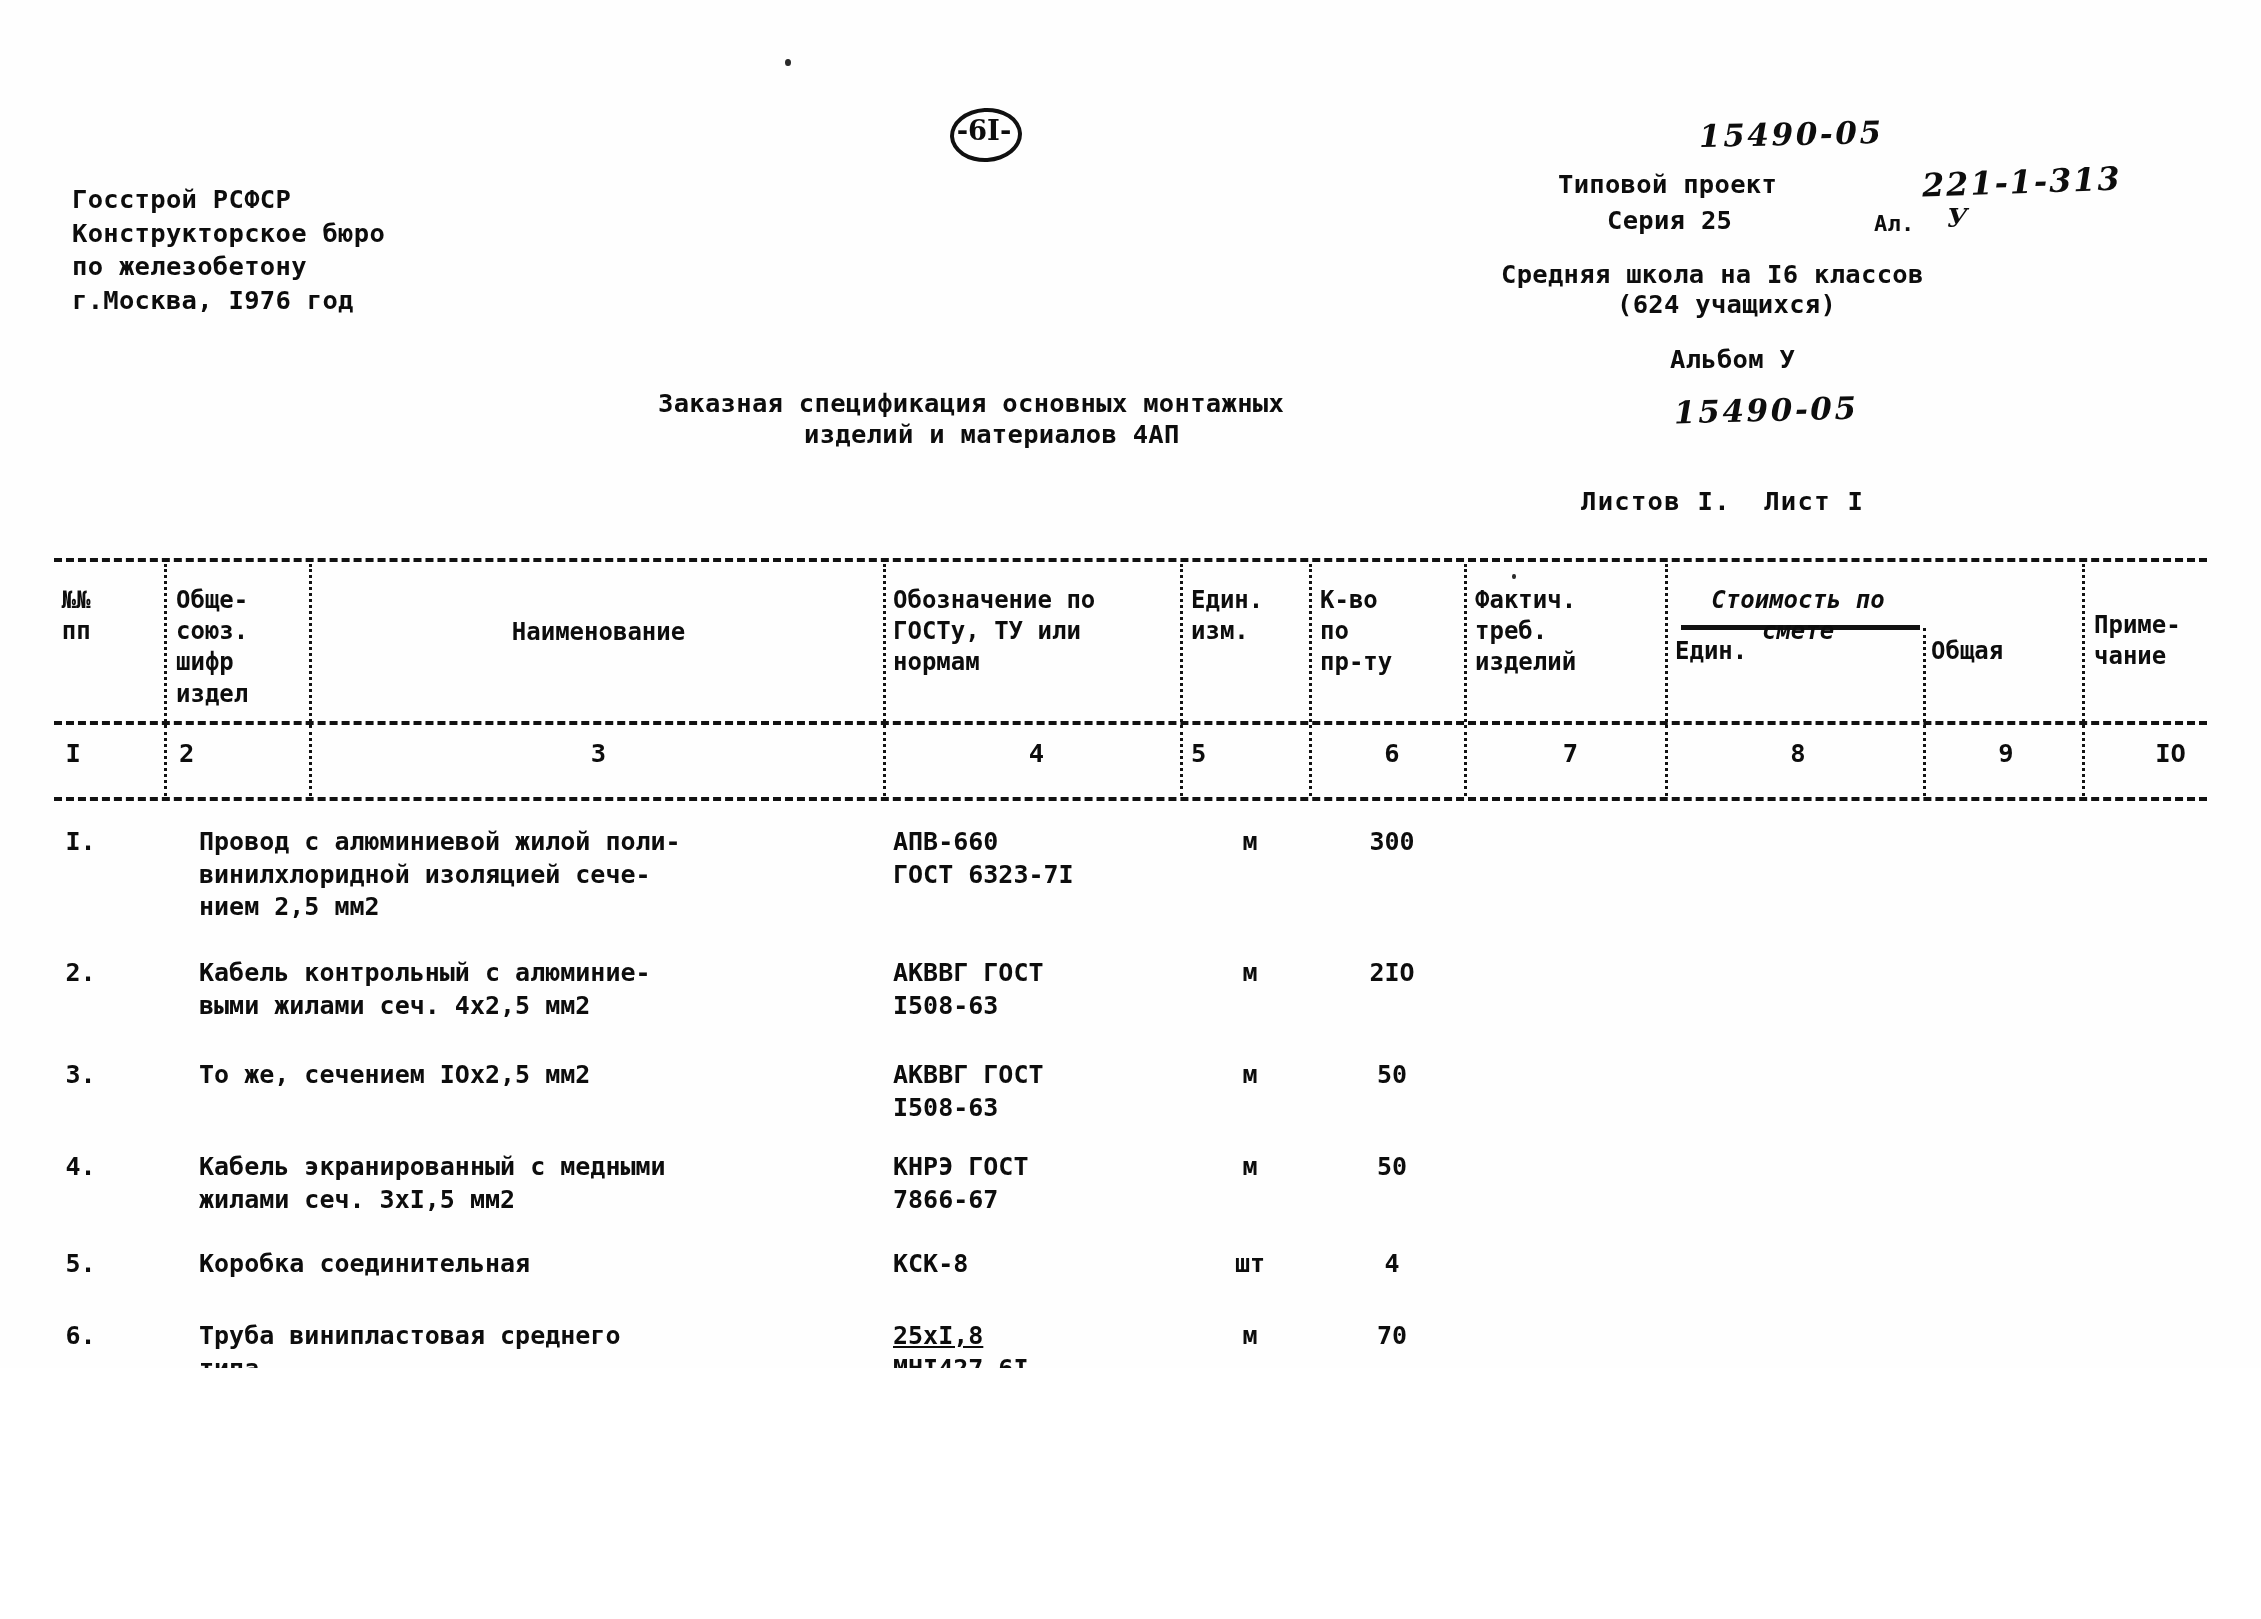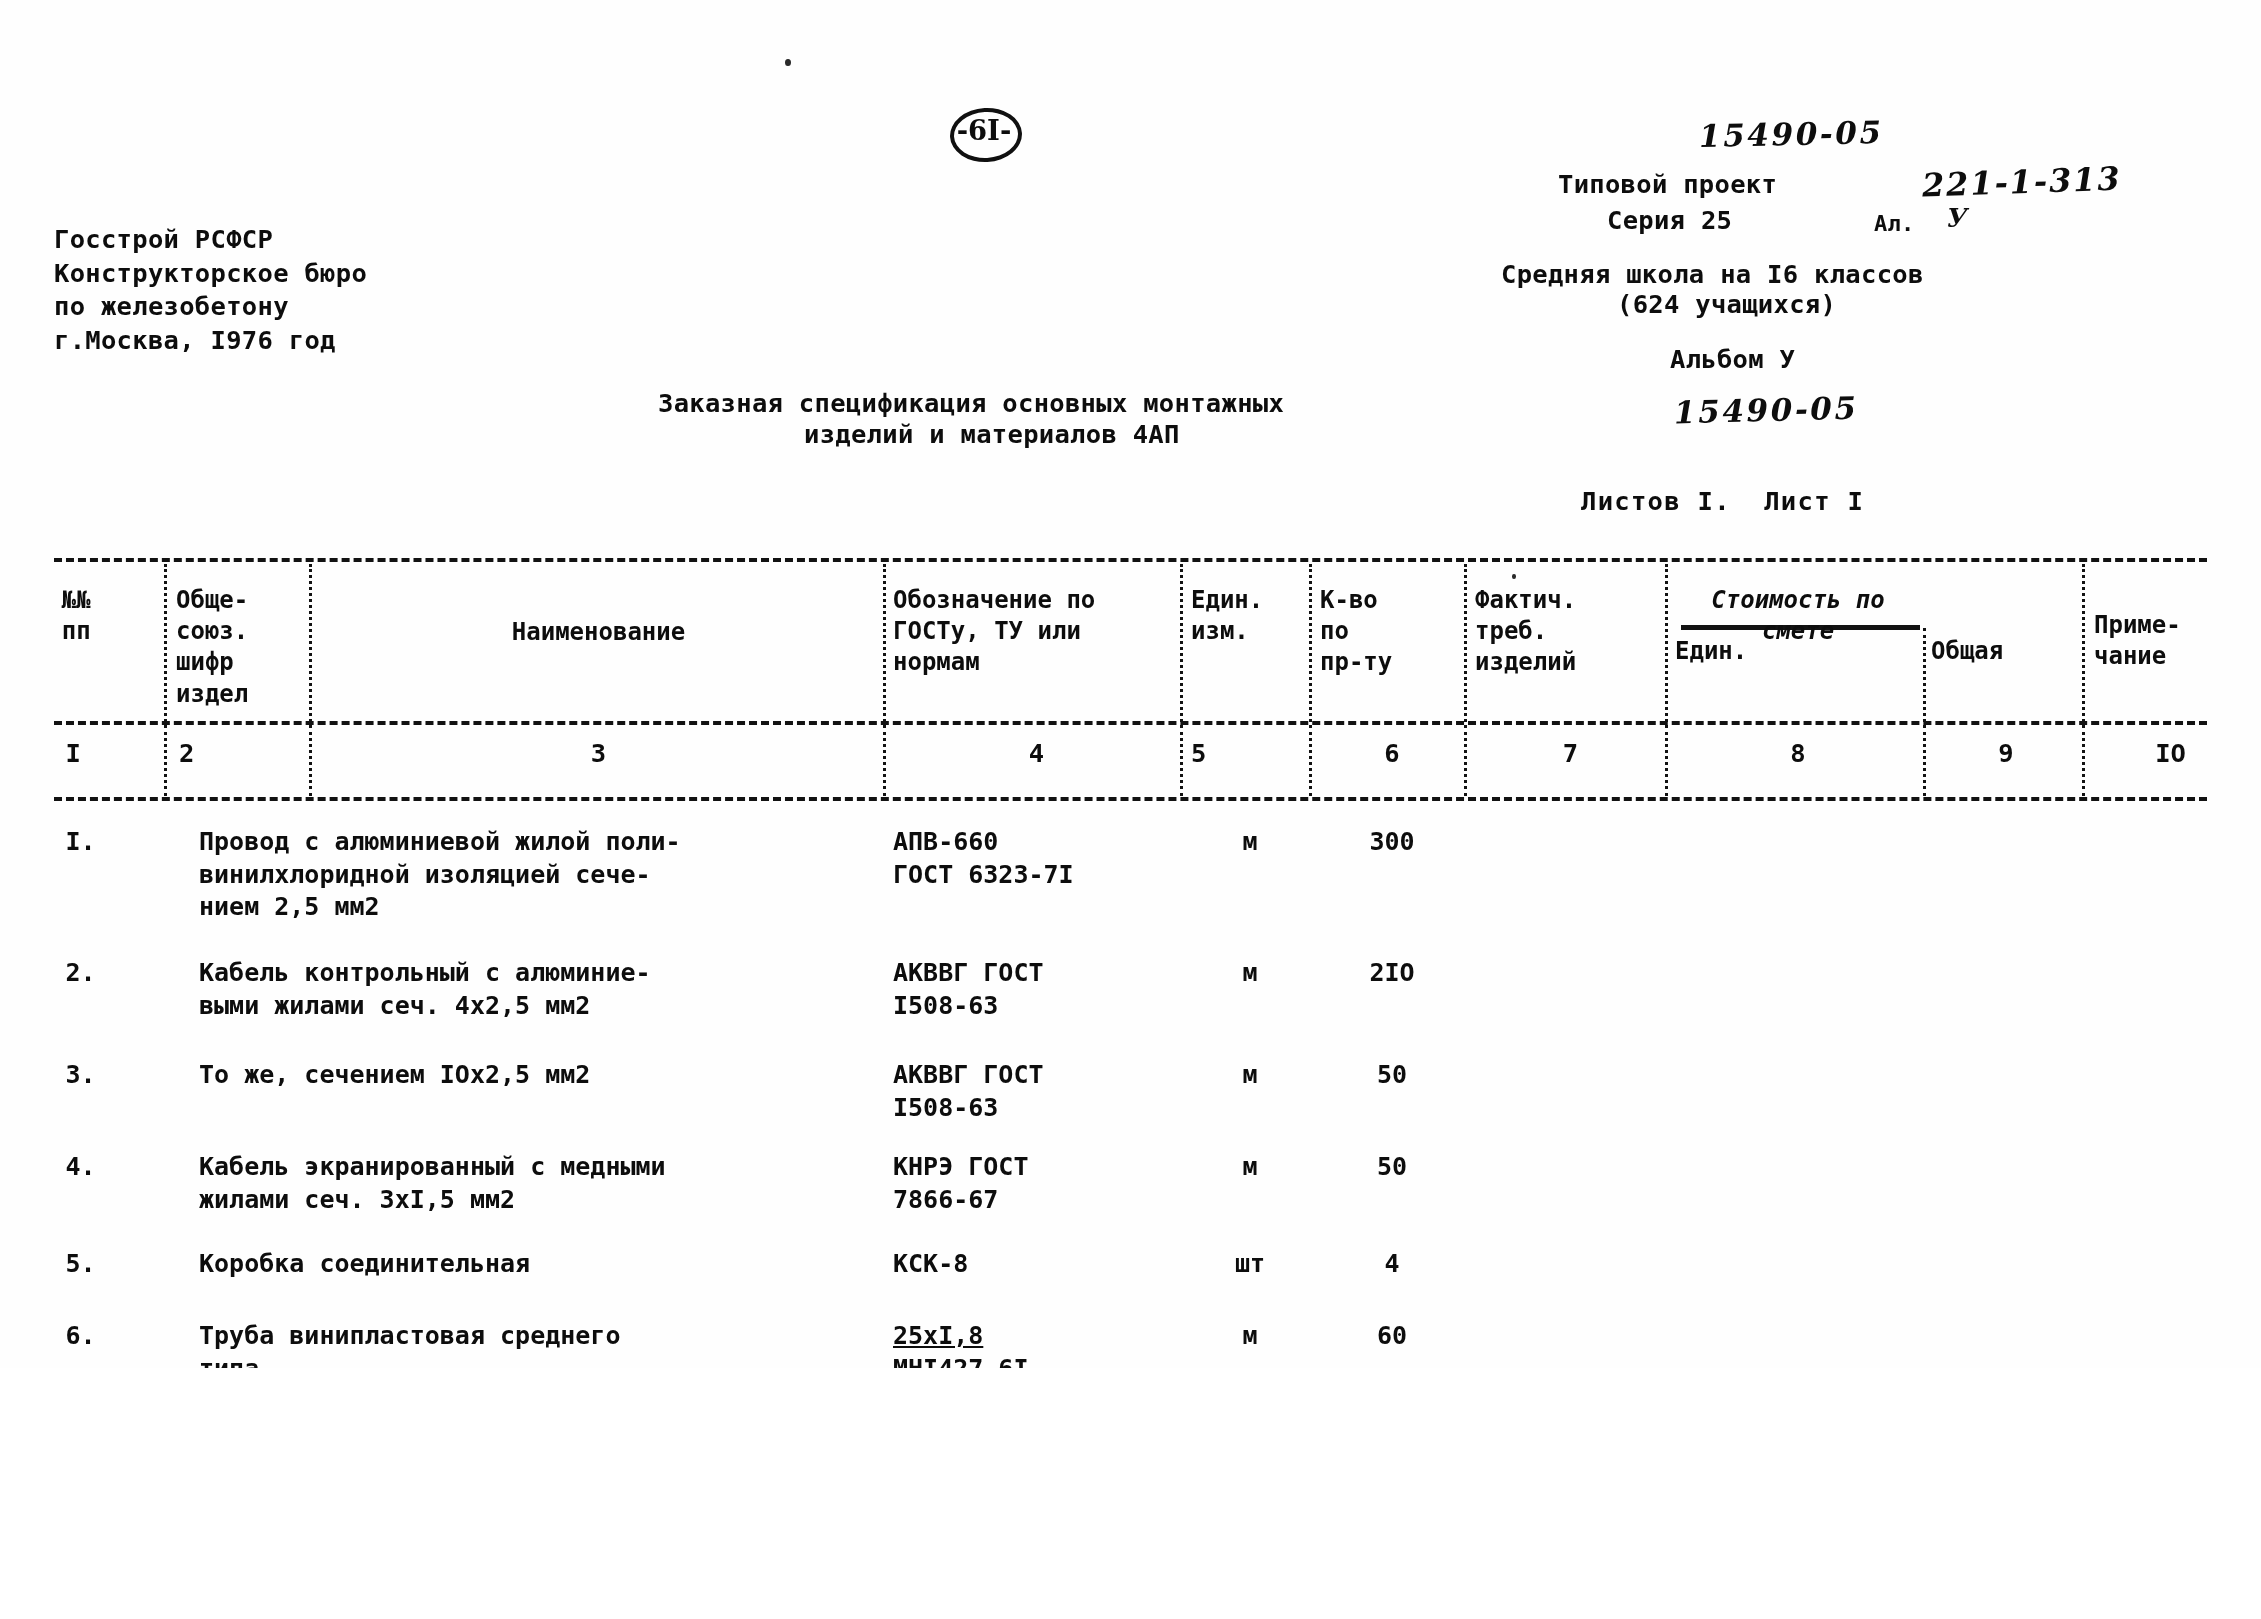--- a/index.html
+++ b/index.html
@@ -62,21 +62,21 @@
     width: 64px;
     text-align: center;
     font-family: "DejaVu Serif", "Liberation Serif", serif;
     font-weight: 700;
     font-size: 27.4px;
     color: #0d0d0d;
     letter-spacing: 0px;
   }
 
   
-  #org-block { left: 54px; top: 183px; font-size: 25.5px; line-height: 1.32; margin-top: 40px; }
+  #org-block { left: 72px; top: 183px; font-size: 25.5px; line-height: 1.32; }
   #proj-code { left: 1699px; top: 116px; font-size: 31px; letter-spacing: 2.6px; transform: rotate(-1.2deg); }
   #proj-line  { left: 1558px; top: 168px; font-size: 25.5px; }
   #proj-num   { left: 1922px; top: 163px; font-size: 32px; letter-spacing: 1.9px; transform: rotate(-2deg); }
   #series-line{ left: 1607px; top: 204px; font-size: 25.5px; }
   #albumlabel { left: 1874px; top: 210px; font-size: 22px; }
   #album-rom  { left: 1947px; top: 203px; font-size: 25.5px; letter-spacing: 1.3px; }
   #school-line{ left: 1501px; top: 258px; font-size: 25.5px; }
   #pupils-line{ left: 1617px; top: 288px; font-size: 25.5px; }
   #album-line { left: 1670px; top: 343px; font-size: 25.5px; }
   #album-code { left: 1674px; top: 392px; font-size: 31px; letter-spacing: 2.6px; transform: rotate(-1.5deg); }
@@ -306,21 +306,21 @@
     </div>
 
     <div>
       <div class="cell" style="left:11.5px;  top:762px;">6.</div>
       <div class="cell" style="left:125px; top:762px;"></div>
       <div class="cell" style="left:145px; top:762px;">Труба винипластовая среднего
 типа</div>
       <div class="cell" style="left:839px;top:762px;text-decoration:underline;">25хI,8
 МНI427-6I</div>
       <div class="cell" style="left:1137px;top:762px; width:118px; text-align:center;">м</div>
-      <div class="cell" style="left:1266px;top:762px; width:144px; text-align:center;">60</div>
+      <div class="cell" style="left:1266px;top:762px; width:144px; text-align:center;">70</div>
       <div class="cell" style="left:1421px;top:762px; width:191px; text-align:center;"></div>
       <div class="cell" style="left:1621px;top:762px; width:246px; text-align:center;"></div>
       <div class="cell" style="left:1877px;top:762px; width:150px; text-align:center;"></div>
       <div class="cell" style="left:2040px;top:762px; width:153px; text-align:center;"></div>
     </div>
 
     <div>
       <div class="cell" style="left:11.5px;  top:848px;">7.</div>
       <div class="cell" style="left:125px; top:848px;"></div>
       <div class="cell" style="left:145px; top:848px;">Металлорукав</div>

